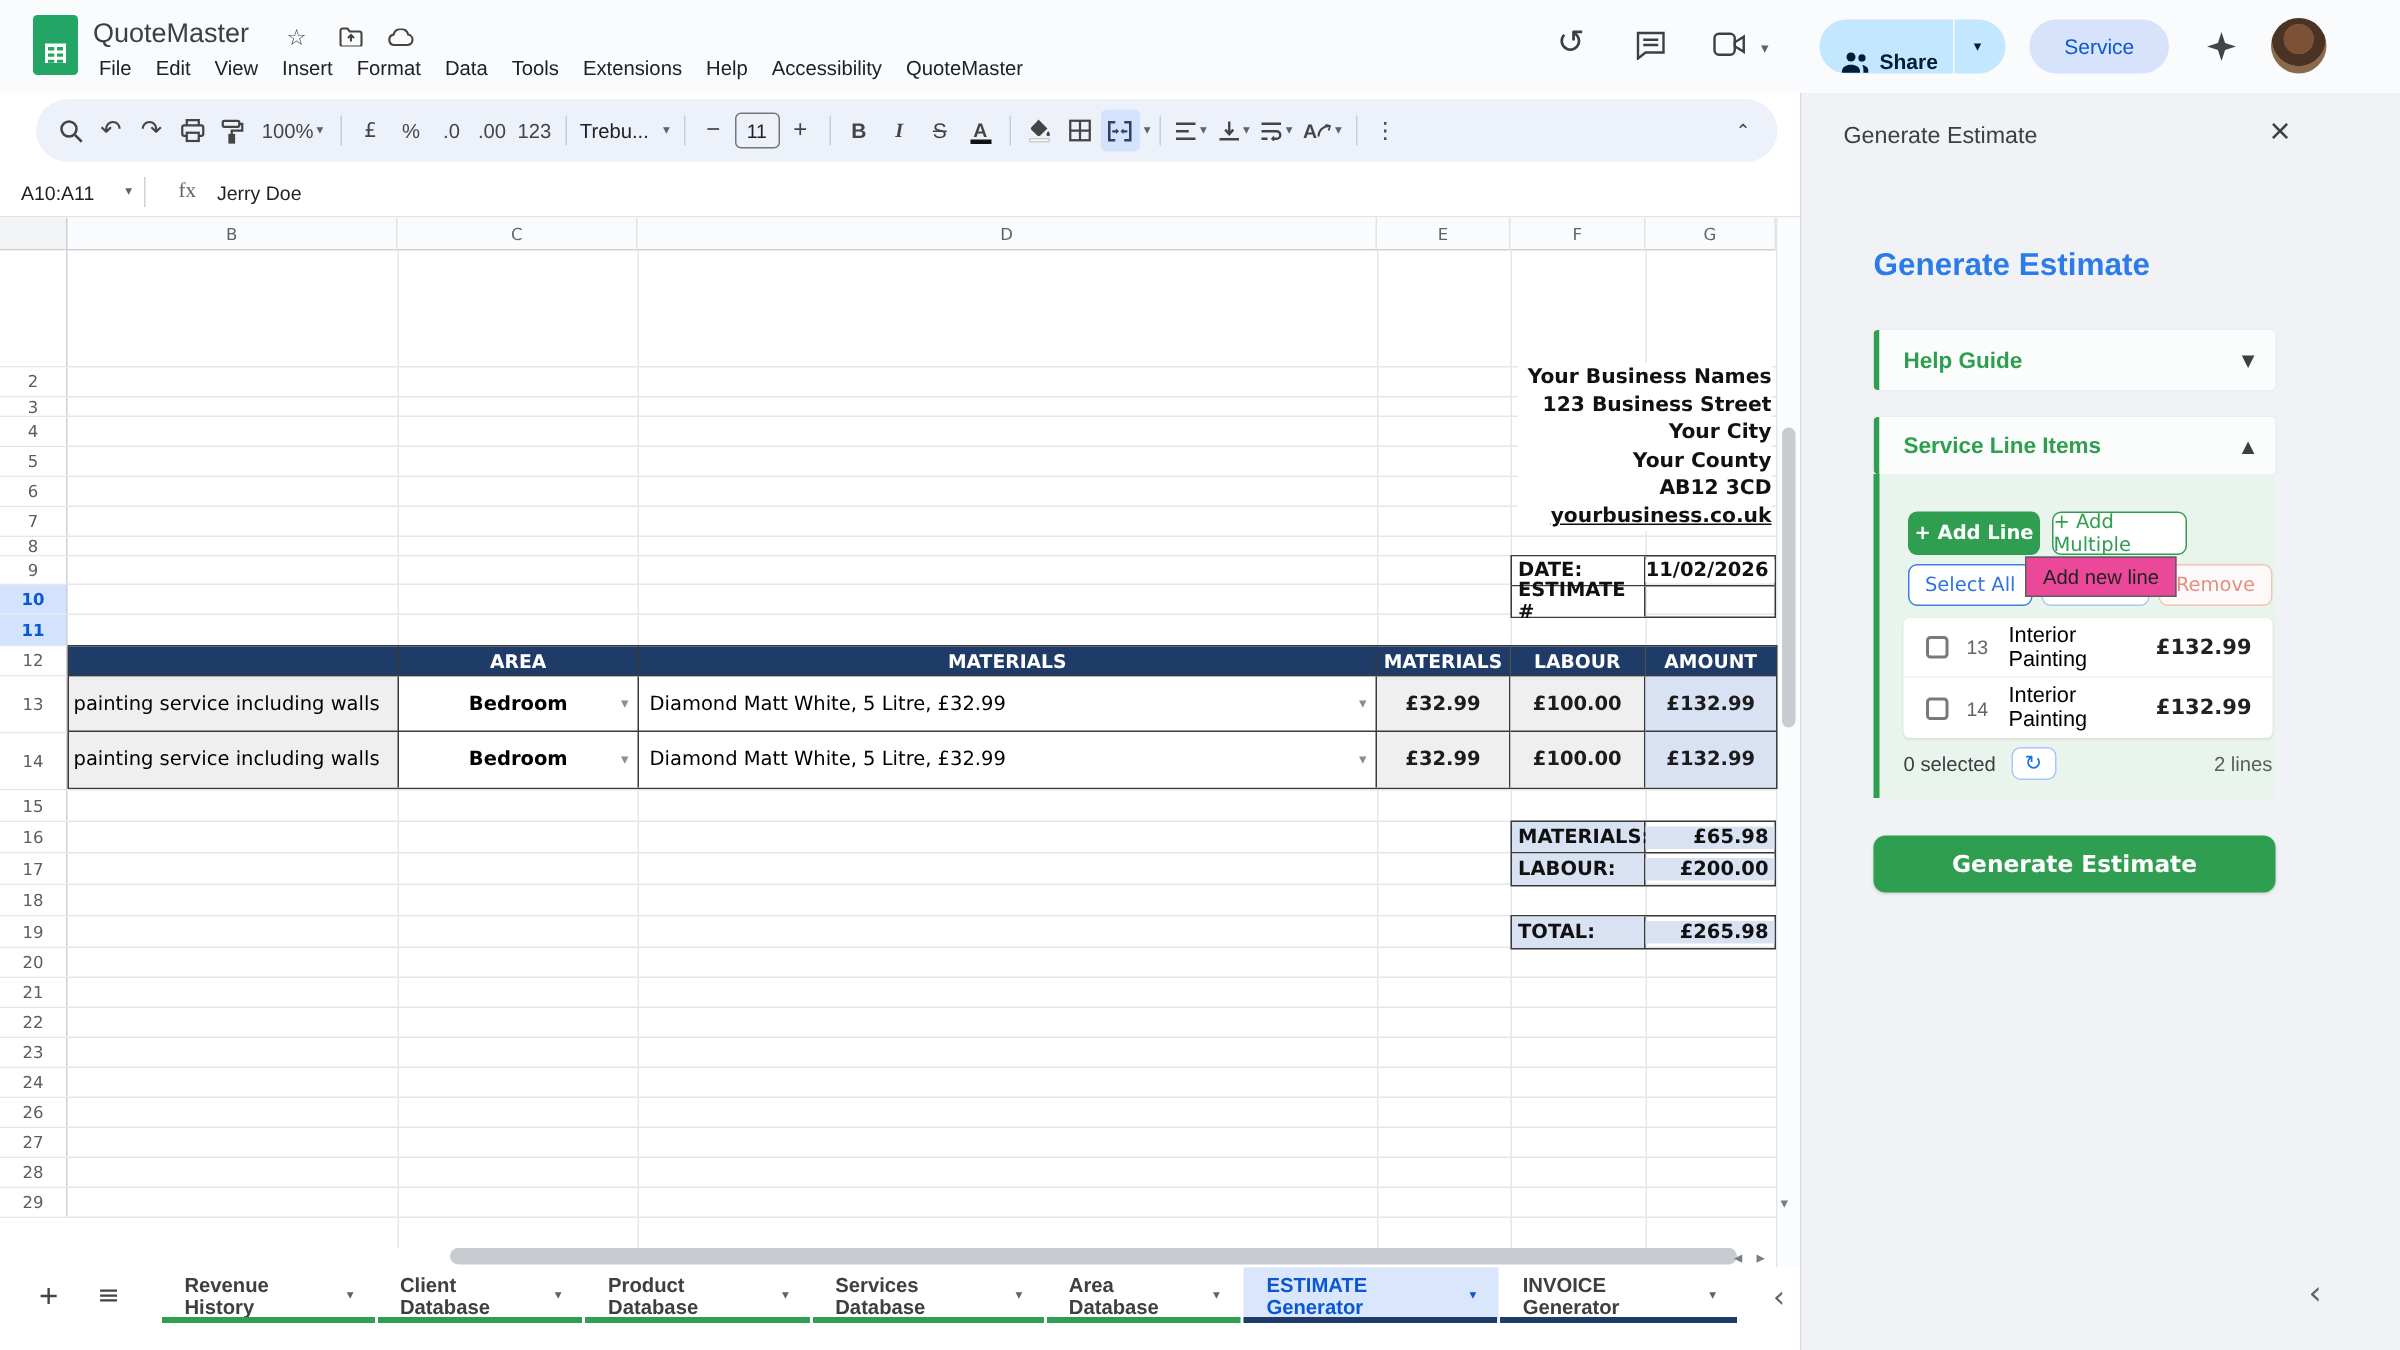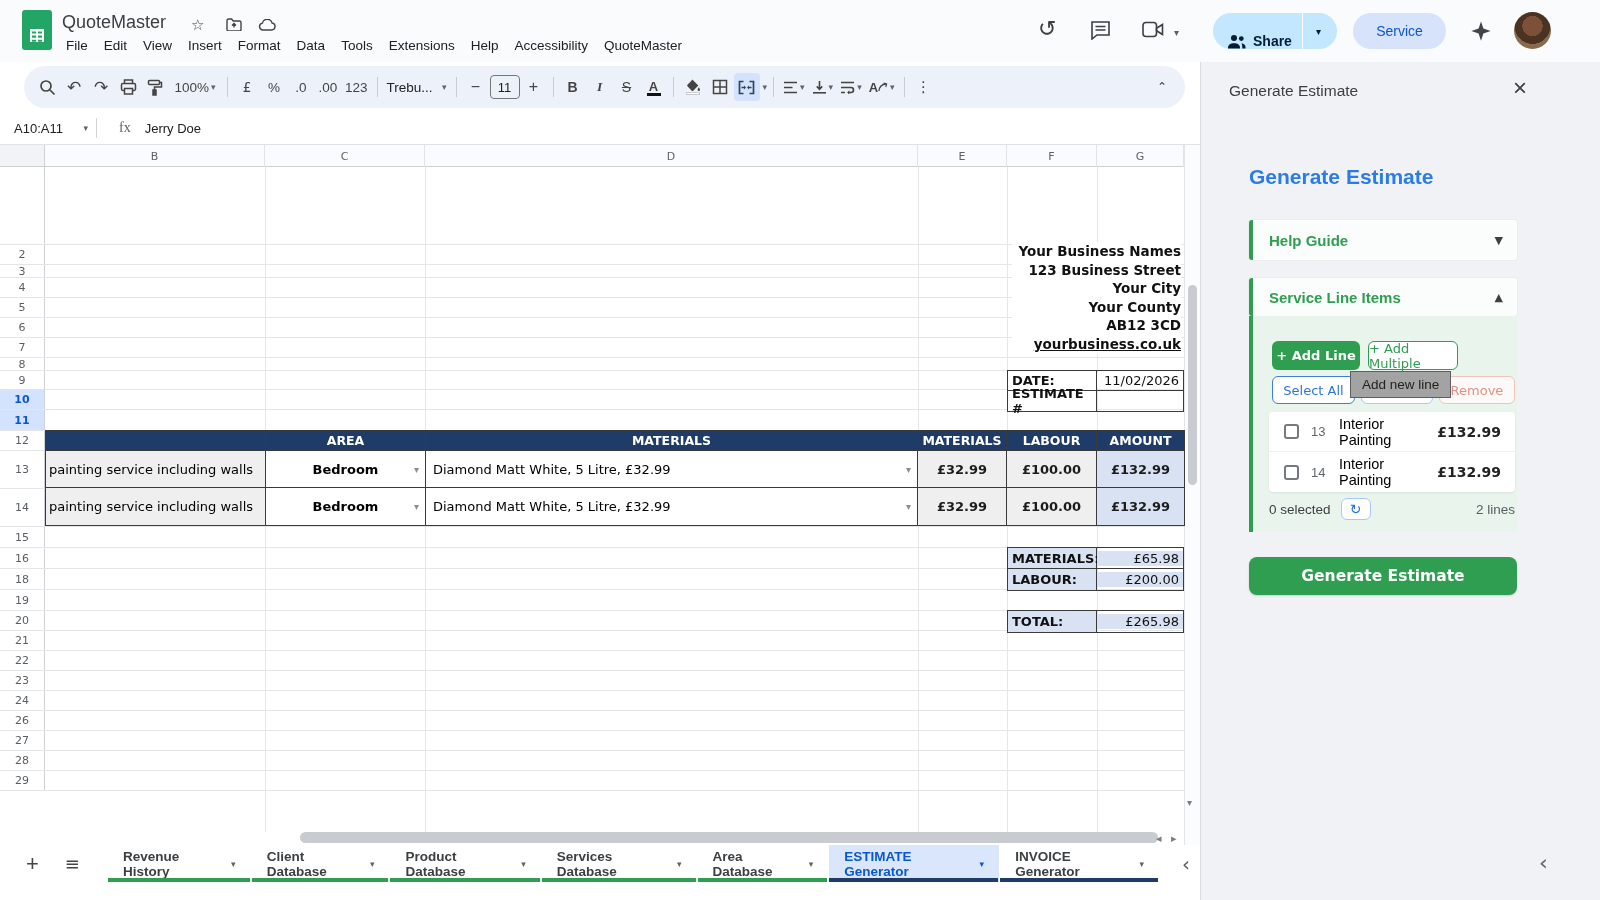--- a/index.html
+++ b/index.html
@@ -56,21 +56,21 @@
   .row.sel .rn{background:#d3e3fd;color:#0b57d0;font-weight:700}
   .vl{position:absolute;top:22px;height:665px;width:1px;background:#e4e6e8}
   
   #bizblock{position:absolute;right:19px;top:97px;text-align:right;font-weight:700;font-size:13.5px;color:#111;
     line-height:18.6px;background:#fff;padding-left:6px;z-index:2}
   #bizsite{text-decoration:underline}
   .metabox{position:absolute;left:1007px;width:177px;border:1px solid #3a3a3a;z-index:2;font-size:13px;color:#111}
   .metarow{display:flex;height:20px;align-items:center}
   .metalabel{width:89px;padding-left:4px;font-weight:700;border-right:1px solid #3a3a3a;height:100%;
     display:flex;align-items:center;background:#fff}
-  .metaval{flex:1;text-align:right;padding-right:4px;font-weight:400;background:#fff}
+  .metaval{flex:1;text-align:right;padding-right:4px;font-weight:700;background:#fff}
   #esttable{position:absolute;left:45px;top:285px;width:1140px;z-index:2;border:1px solid #3a3a3a;font-size:13px}
   .trow{display:flex}
   .tcell{border-right:1px solid #3a3a3a;border-bottom:1px solid #3a3a3a;display:flex;align-items:center;
     position:relative;overflow:hidden;white-space:nowrap}
   .tcell:last-child{border-right:none}
   .trow:last-child .tcell{border-bottom:none}
   .thead .tcell{background:#1f3c68;color:#fff;font-weight:700;font-size:12.5px;justify-content:center;height:20px}
   .tdata .tcell{height:37px;background:#fff}
   .c-b{width:220px}.c-c{width:160px}.c-d{width:492px}.c-e{width:89px}.c-f{width:90px}.c-g{width:87px}
   .bg-gray{background:#efeff0 !important}
@@ -116,21 +116,21 @@
   #svc-hd{top:216px;height:38px}
   #svc-panel{position:absolute;left:48px;top:254px;width:268px;height:216px;background:#e9f4ec;
     border-left:4px solid #2f9e50}
   .sbtn{position:absolute;border-radius:6px;font-size:13px;display:flex;align-items:center;justify-content:center;
     cursor:pointer;font-family:"DejaVu Sans",sans-serif}
   #btn-addline{left:19px;top:25px;width:88px;height:29px;background:#2f9e50;color:#fff;font-weight:600}
   #btn-addmulti{left:115px;top:25px;width:90px;height:29px;background:#fff;border:1px solid #2f9e50;color:#2f9e50}
   #btn-selectall{left:19px;top:60px;width:83px;height:28px;background:#fff;border:1px solid #3f7de0;color:#2f74e0}
   #btn-hidden{left:108px;top:60px;width:72px;height:28px;background:#fff;border:1px solid #a9c7f7;z-index:1}
   #btn-remove{left:186px;top:60px;width:76px;height:28px;background:#fdf9f8;border:1px solid #f0c4b8;color:#e09282;z-index:1}
-  #tooltip{position:absolute;left:97px;top:55px;height:27px;padding:0 11px;background:#a3a3a3;border:1px solid #5c5f62;
+  #tooltip{position:absolute;left:97px;top:55px;height:27px;padding:0 11px;background:#ec4899;border:1px solid #5c5f62;
     display:flex;align-items:center;font-size:13.5px;color:#222;z-index:5;white-space:nowrap}
   #line-list{position:absolute;left:16px;top:96px;width:246px;background:#fff;border-radius:4px;
     box-shadow:0 1px 2px rgba(0,0,0,.08)}
   .line-row{height:40px;display:flex;align-items:center;border-bottom:1px solid #f0f1f2;cursor:pointer}
   .line-row:last-child{border-bottom:none}
   .cbx{width:15px;height:15px;border:2px solid #767a7e;border-radius:3px;margin:0 12px 0 15px;background:#fff;cursor:pointer}
   .ln-num{font-size:13px;color:#63666a;width:24px}
   .ln-name{font-size:14.5px;color:#000000;flex:1;margin-left:4px}
   .ln-amt{font-size:14px;font-weight:600;color:#222;margin-right:14px;font-family:"DejaVu Sans",sans-serif}
   #list-footer{position:absolute;left:16px;top:182px;width:246px;display:flex;align-items:center}
@@ -396,20 +396,23 @@
     <div class="row" style="height:38px">
         <div class="rn">14</div>
       </div>
     <div class="row" style="height:21px">
         <div class="rn">15</div>
       </div>
     <div class="row" style="height:21px">
         <div class="rn">16</div>
       </div>
     <div class="row" style="height:21px">
+        <div class="rn">17</div>
+      </div>
+    <div class="row" style="height:21px">
         <div class="rn">18</div>
       </div>
     <div class="row" style="height:21px">
         <div class="rn">19</div>
       </div>
     <div class="row" style="height:20px">
         <div class="rn">20</div>
       </div>
     <div class="row" style="height:20px">
         <div class="rn">21</div>

